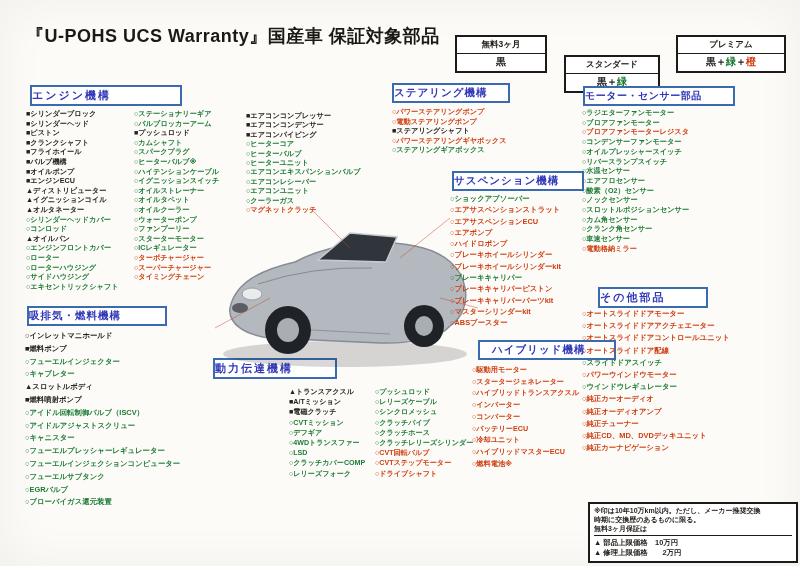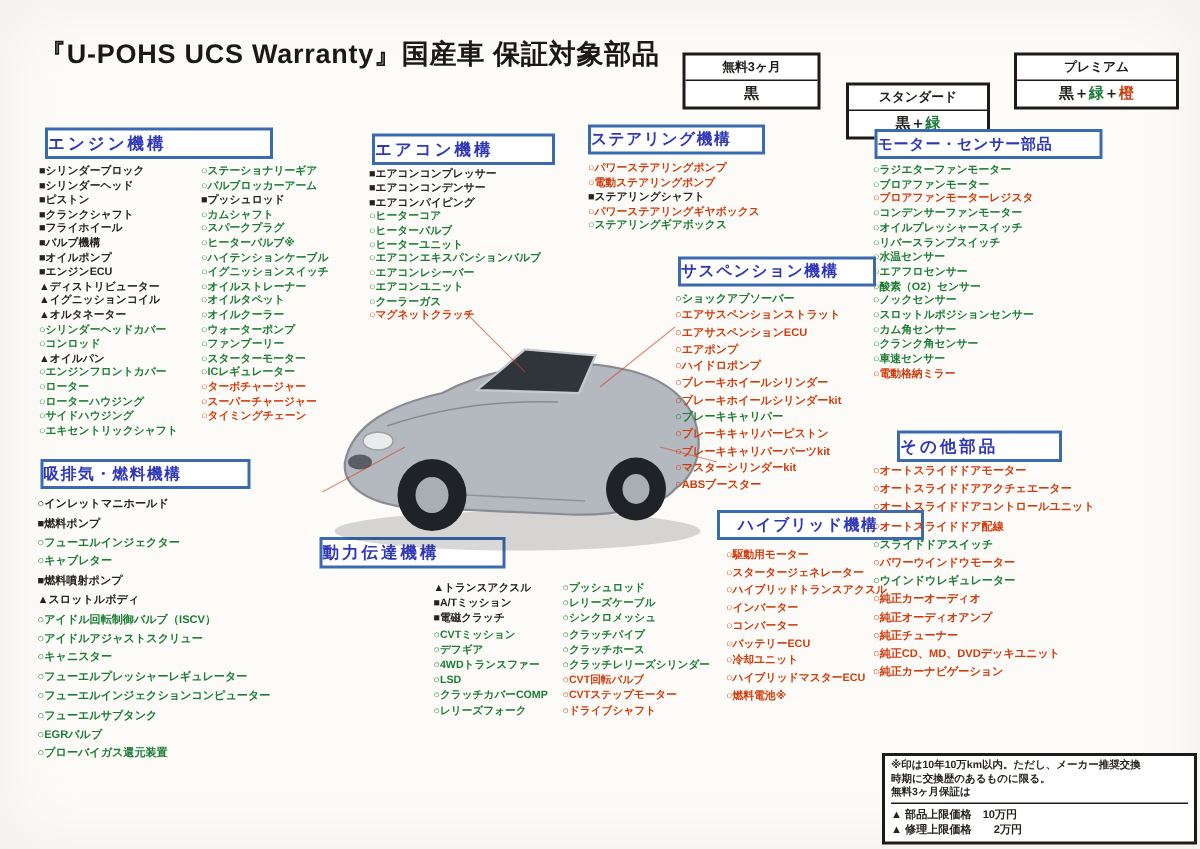--- a/index.html
+++ b/index.html
@@ -40,21 +40,21 @@
   .s8{font-size:7.2px;line-height:11.7px;}
 
   #l-engine1{left:26px;top:109px;} #l-engine2{left:134px;top:109px;}
   #l-aircon{left:246px;top:111px;}
   #l-steering{left:392px;top:107px;}
   #l-motor{left:582px;top:108px;}
   #l-susp{left:450px;top:193px;}
   #l-others{left:582px;top:308px;}
   #l-intake{left:25px;top:330px;}
   #l-trans1{left:204px;top:387px;} #l-trans2{left:289px;top:387px;} #l-trans3{left:375px;top:387px;}
-  #l-hybrid{left:472px;top:364px;margin-left:12px;}
+  #l-hybrid{left:472px;top:364px;}
 
   #car{position:absolute;left:200px;top:188px;width:280px;height:190px;z-index:1;}
 
   #note{position:absolute;left:588px;top:502px;width:198px;border:2px solid #1d1b19;background:#fff;
         padding:3px 4px;z-index:4;}
   #note .note-lines .li{font-size:7px;line-height:8.8px;font-weight:bold;}
   #note .note-limits{border-top:1.2px solid #1d1b19;margin-top:2px;padding-top:2px;}
   #note .note-limits .li{font-size:7.4px;line-height:10px;}
 </style>
 </head>
@@ -89,21 +89,20 @@
     <ellipse cx="88" cy="142" rx="11" ry="12" fill="#a9aeb5"></ellipse>
     <ellipse cx="224" cy="138" rx="20" ry="21" fill="#1f2227"></ellipse>
     <ellipse cx="224" cy="138" rx="9" ry="10" fill="#a9aeb5"></ellipse>
     <path d="M150,60 L110,20" stroke="#cc4422" stroke-width="0.8" opacity="0.6"></path>
     <path d="M200,70 L250,30" stroke="#cc4422" stroke-width="0.8" opacity="0.6"></path>
     <path d="M240,110 L278,120" stroke="#cc4422" stroke-width="0.8" opacity="0.6"></path>
     <path d="M70,110 L15,140" stroke="#cc4422" stroke-width="0.8" opacity="0.6"></path>
   </svg>
 
   <div class="sec-h" id="h-engine">エンジン機構</div>
-  <div class="sec-h" id="h-aircon">エアコン機構</div>
   <div class="sec-h" id="h-steering">ステアリング機構</div>
   <div class="sec-h" id="h-motor">モーター・センサー部品</div>
   <div class="sec-h" id="h-susp">サスペンション機構</div>
   <div class="sec-h" id="h-others">その他部品</div>
   <div class="sec-h" id="h-intake">吸排気・燃料機構</div>
   <div class="sec-h" id="h-trans">動力伝達機構</div>
   <div class="sec-h" id="h-hybrid">ハイブリッド機構</div>
 
   <div class="plist s1" id="l-engine1">
       <div class="li c-k">■シリンダーブロック</div>
@@ -209,22 +208,22 @@
       <div class="li c-r">○純正オーディオアンプ</div>
       <div class="li c-r">○純正チューナー</div>
       <div class="li c-r">○純正CD、MD、DVDデッキユニット</div>
       <div class="li c-r">○純正カーナビゲーション</div>
     </div>
   <div class="plist s6" id="l-intake">
       <div class="li c-k">○インレットマニホールド</div>
       <div class="li c-k">■燃料ポンプ</div>
       <div class="li c-g">○フューエルインジェクター</div>
       <div class="li c-g">○キャブレター</div>
+      <div class="li c-k">▲スロットルボディ</div>
       <div class="li c-k">■燃料噴射ポンプ</div>
-      <div class="li c-k">▲スロットルボディ</div>
       <div class="li c-g">○アイドル回転制御バルブ（ISCV）</div>
       <div class="li c-g">○アイドルアジャストスクリュー</div>
       <div class="li c-g">○キャニスター</div>
       <div class="li c-g">○フューエルプレッシャーレギュレーター</div>
       <div class="li c-g">○フューエルインジェクションコンピューター</div>
       <div class="li c-g">○フューエルサブタンク</div>
       <div class="li c-g">○EGRバルブ</div>
       <div class="li c-g">○ブローバイガス還元装置</div>
     </div>
   <div class="plist s7" id="l-trans2">

